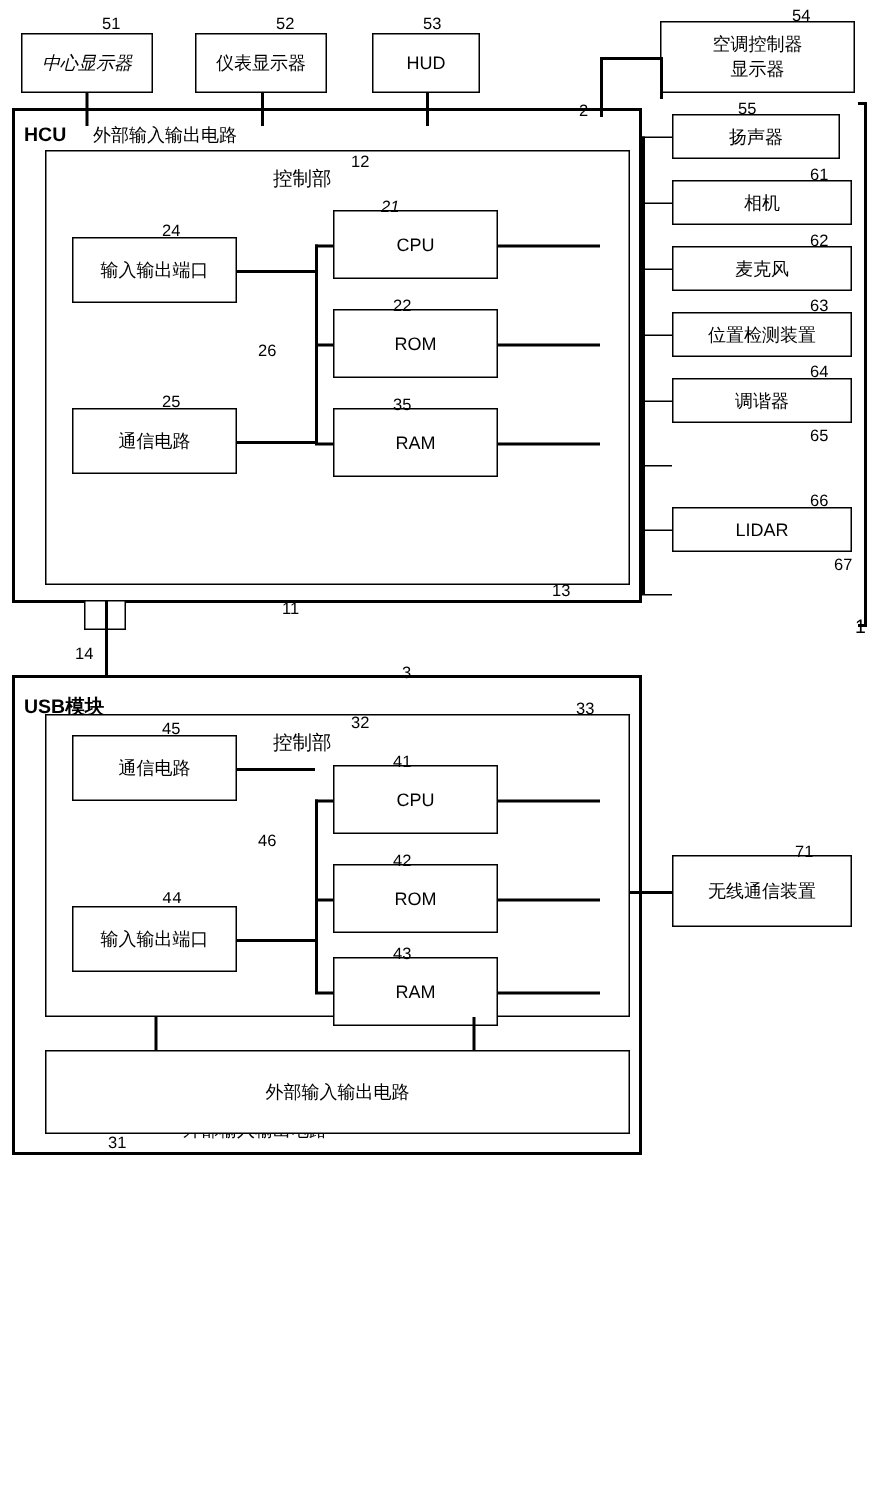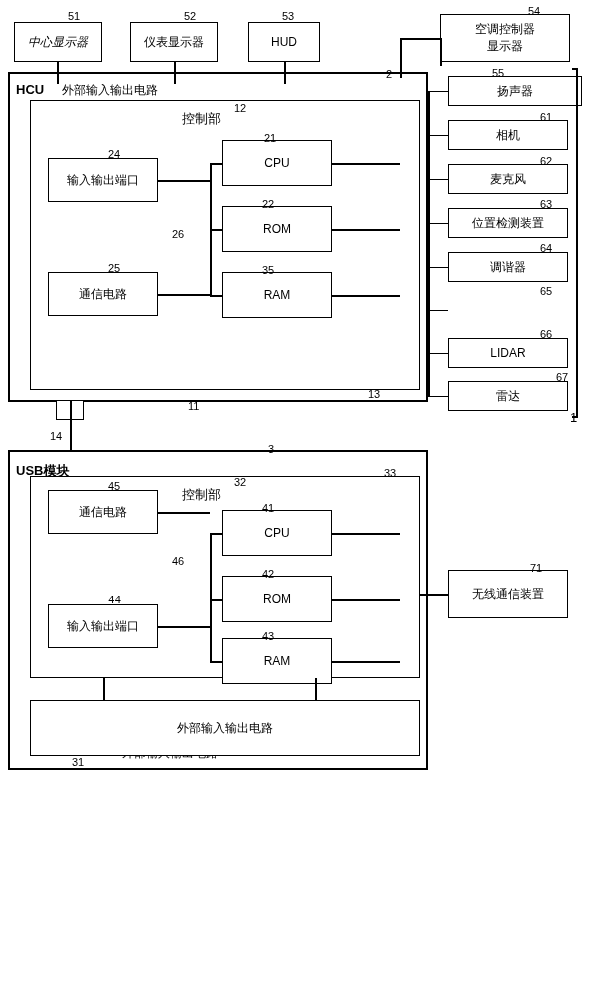--- a/index.html
+++ b/index.html
@@ -86,21 +86,21 @@
   <span class="label" style="left:60px; top:82px; font-size:12px;">外部输入输出电路</span>
 
   <div class="box" style="left:30px; top:100px; width:390px; height:290px; border:1.5px solid #000;">
   </div>
   <span class="label" style="left:180px; top:110px; font-size:13px;">控制部</span>
   <span class="num-label" style="left:234px; top:102px;">12</span>
 
   <div class="box" style="left:222px; top:140px; width:110px; height:46px;">
     <span>CPU</span>
   </div>
-  <span class="num-label" style="left:264px; top:132px;">21</span>
+  <span class="num-label" style="left:254px; top:132px;font-style:italic;">21</span>
 
   <div class="box" style="left:222px; top:206px; width:110px; height:46px;">
     <span>ROM</span>
   </div>
   <span class="num-label" style="left:262px; top:198px;">22</span>
 
   <div class="box" style="left:222px; top:272px; width:110px; height:46px;">
     <span>RAM</span>
   </div>
   <span class="num-label" style="left:262px; top:264px;">35</span>
@@ -128,21 +128,21 @@
   <div style="position:absolute; left:332px; top:163px; width:68px; height:1.5px; background:#000;"></div>
 
   <div style="position:absolute; left:332px; top:229px; width:68px; height:1.5px; background:#000;"></div>
 
   <div style="position:absolute; left:332px; top:295px; width:68px; height:1.5px; background:#000;"></div>
 
   <span class="num-label" style="left:368px; top:388px;text-align:right;">13</span>
 
   <span class="num-label" style="left:188px; top:400px;">11</span>
 
-  <div class="box-thin" style="left:448px; top:76px; width:134px; height:30px;">
+  <div class="box-thin" style="left:448px; top:76px; width:112px; height:30px;">
     <span>扬声器</span>
   </div>
   <span class="num-label" style="left:492px; top:67px;">55</span>
 
   <div class="box-thin" style="left:448px; top:120px; width:120px; height:30px;">
     <span>相机</span>
   </div>
   <span class="num-label" style="left:540px; top:111px;">61</span>
 
   <div class="box-thin" style="left:448px; top:164px; width:120px; height:30px;">
@@ -160,23 +160,20 @@
   </div>
   <span class="num-label" style="left:540px; top:242px;">64</span>
 
   <span class="num-label" style="left:540px; top:285px;">65</span>
 
   <div class="box-thin" style="left:448px; top:338px; width:120px; height:30px;">
     <span>LIDAR</span>
   </div>
   <span class="num-label" style="left:540px; top:328px;">66</span>
 
-  <div class="box-thin" style="left:448px; top:381px; width:120px; height:30px;">
-    <span>雷达</span>
-  </div>
   <span class="num-label" style="left:540px; top:371px;margin-left:16px;">67</span>
 
   <span class="num-label" style="left:570px; top:410px; font-size:13px;">1</span>
 
   <div style="position:absolute; left:572px; top:68px; width:6px; height:350px; border-right:2px solid #000; border-top:2px solid #000; border-bottom:2px solid #000;"></div>
 
   <div style="position:absolute; left:428px; top:91px; width:20px; height:1px; background:#000;"></div>
   <div style="position:absolute; left:428px; top:135px; width:20px; height:1px; background:#000;"></div>
   <div style="position:absolute; left:428px; top:179px; width:20px; height:1px; background:#000;"></div>
   <div style="position:absolute; left:428px; top:223px; width:20px; height:1px; background:#000;"></div>

